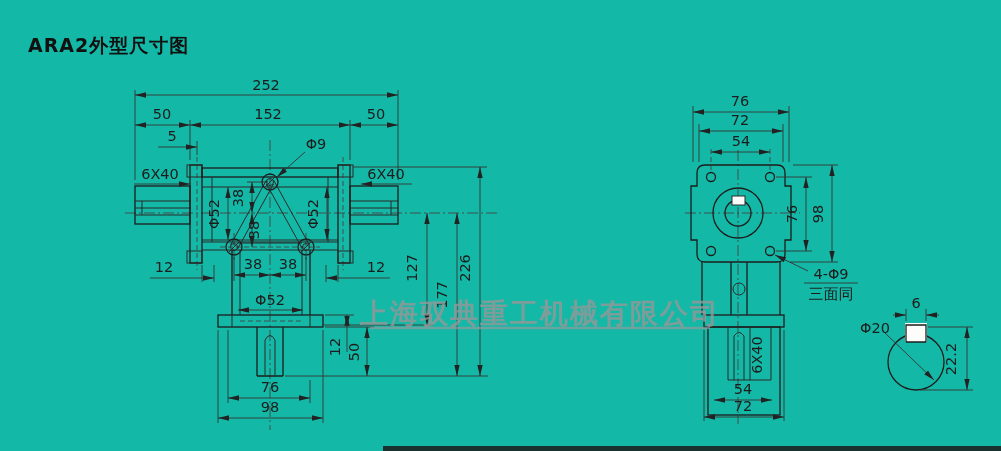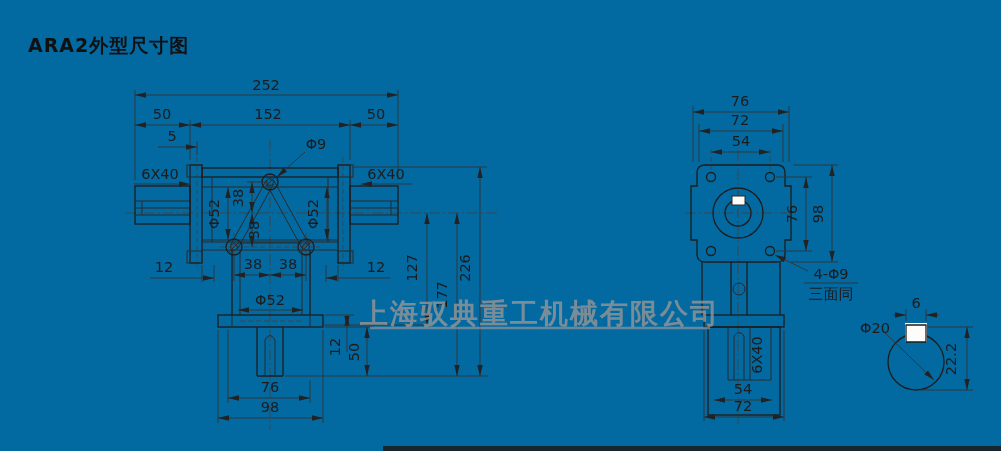--- a/index.html
+++ b/index.html
@@ -1,17 +1,17 @@
 <!DOCTYPE html>
 <html><head>
 <meta charset="utf-8">
 <style>
   html,body{margin:0;padding:0;background:#e9e9e9;}
   .canvas{
-    position:relative;width:1001px;height:451px;background:#0369a1;
+    position:relative;width:1001px;height:451px;background:#14b8a6;
     font-family:"DejaVu Sans","Liberation Sans",sans-serif;overflow:hidden;
   }
   svg{position:absolute;left:0;top:0;}
   .geo{stroke:#1d1d1d;stroke-width:1.3;fill:none;}
   .geo-thin{stroke:#2a2a2a;stroke-width:1;fill:none;}
   .dim{stroke:#333;stroke-width:0.9;fill:none;}
   .cl{stroke:#444;stroke-width:0.9;fill:none;stroke-dasharray:11 3 2 3;}
   .dsh{stroke:#444;stroke-width:0.9;fill:none;stroke-dasharray:5 3;}
   .whitefill{fill:#fcfcfb;stroke:none;}
   text{fill:#1c1c1c;font-size:14.5px;}

